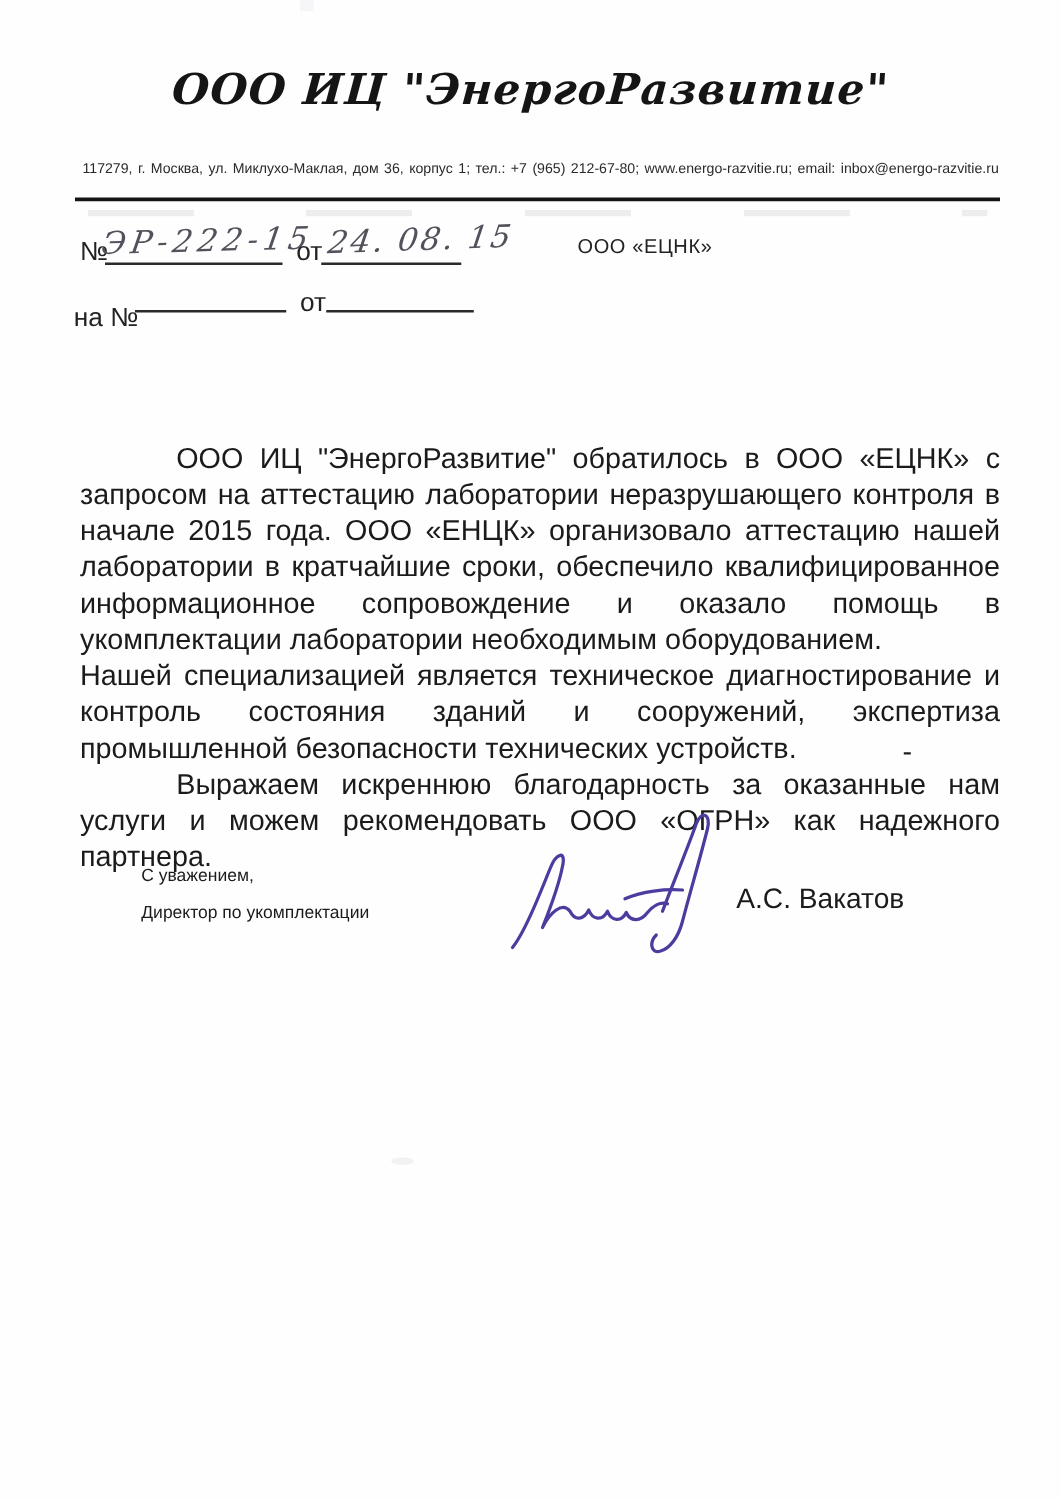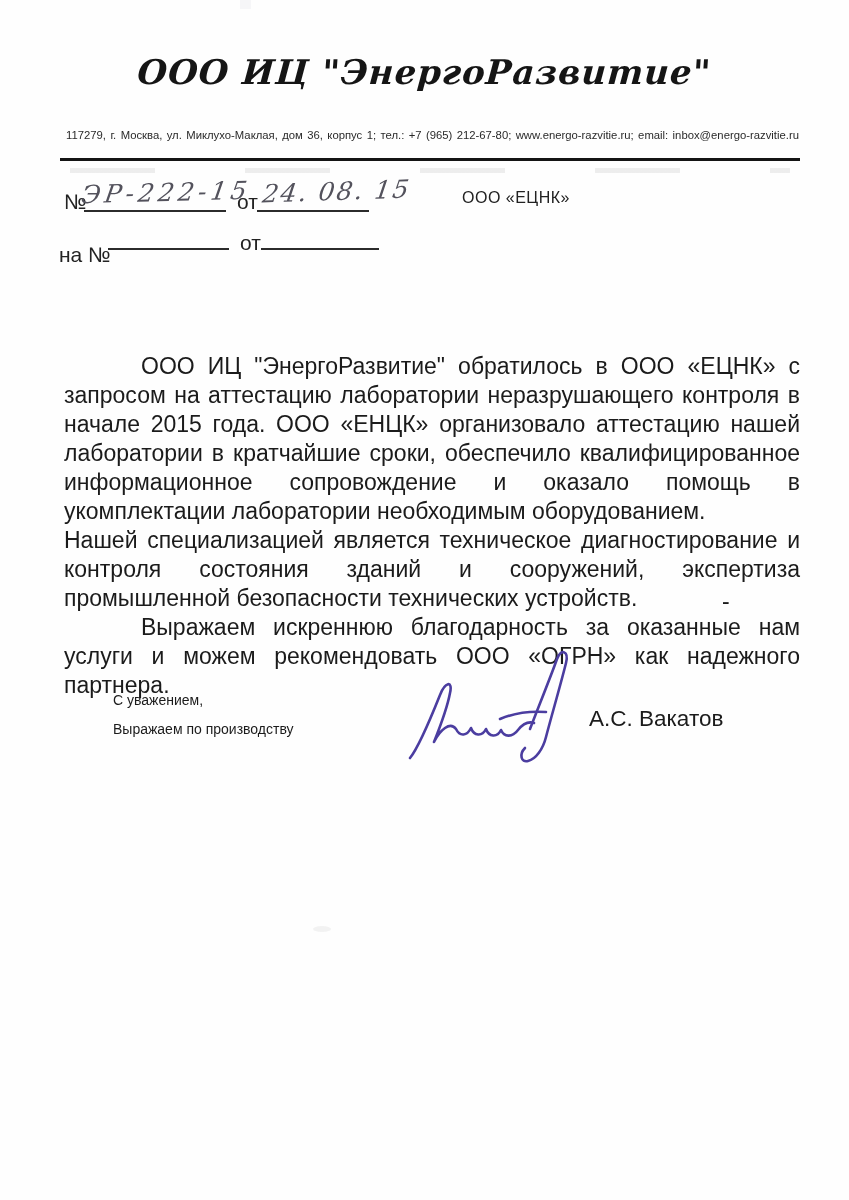--- a/index.html
+++ b/index.html
@@ -92,28 +92,28 @@
   <div class="ref-line" style="left:257px; top:210px; width:112px;"></div>
   <span class="recipient">ООО «ЕЦНК»</span>
 
   <span class="ref-label" style="left:59px; top:231px;margin-top:12px;">на №</span>
   <div class="ref-line" style="left:108px; top:248px; width:121px;"></div>
   <span class="ref-label" style="left:240px; top:231px;">от</span>
   <div class="ref-line" style="left:261px; top:248px; width:118px;"></div>
 
   <div class="letter-body">
     <p class="indent">ООО ИЦ "ЭнергоРазвитие" обратилось в ООО «ЕЦНК» с запросом на аттестацию лаборатории неразрушающего контроля в начале 2015 года. ООО «ЕНЦК» организовало аттестацию нашей лаборатории в кратчайшие сроки, обеспечило квалифицированное информационное сопровождение и оказало помощь в укомплектации лаборатории необходимым оборудованием.</p>
-    <p>Нашей специализацией является техническое диагностирование и контроля состояния зданий и сооружений, экспертиза промышленной безопасности технических устройств.</p>
+    <p>Нашей специализацией является техническое диагностирование и контроль состояния зданий и сооружений, экспертиза промышленной безопасности технических устройств.</p>
     <p class="indent">Выражаем искреннюю благодарность за оказанные нам услуги и можем рекомендовать ООО «ОГРН» как надежного партнера.</p>
   </div>
   <span class="trailing-dash">-</span>
 
   <div class="closing-block">
     <div>С уважением,</div>
-    <div>Выражаем по производству</div>
+    <div>Директор по укомплектации</div>
   </div>
 
   <svg class="signature-svg" width="174" height="118" viewBox="0 0 174 118">
     <g fill="none" stroke="#4b3da0" stroke-width="2.6" stroke-linecap="round" stroke-linejoin="round">
       <path d="M4,108 C13,97 24,70 34,45 C39,32 47,30 44,43 C41,59 32,82 28,92 C34,80 44,71 50,79 C54,87 61,86 65,78 C68,86 76,87 80,79 C83,87 91,88 95,80 C98,87 106,88 112,80 C116,75 122,71 128,73"></path>
       <path d="M124,79 C132,58 145,26 151,9 C155,-2 163,1 160,13 C154,37 146,64 140,87 C137,99 130,109 122,111 C115,113 113,104 119,98"></path>
       <path d="M94,69 C108,63 126,61 140,62"></path>
     </g>
   </svg>
 

